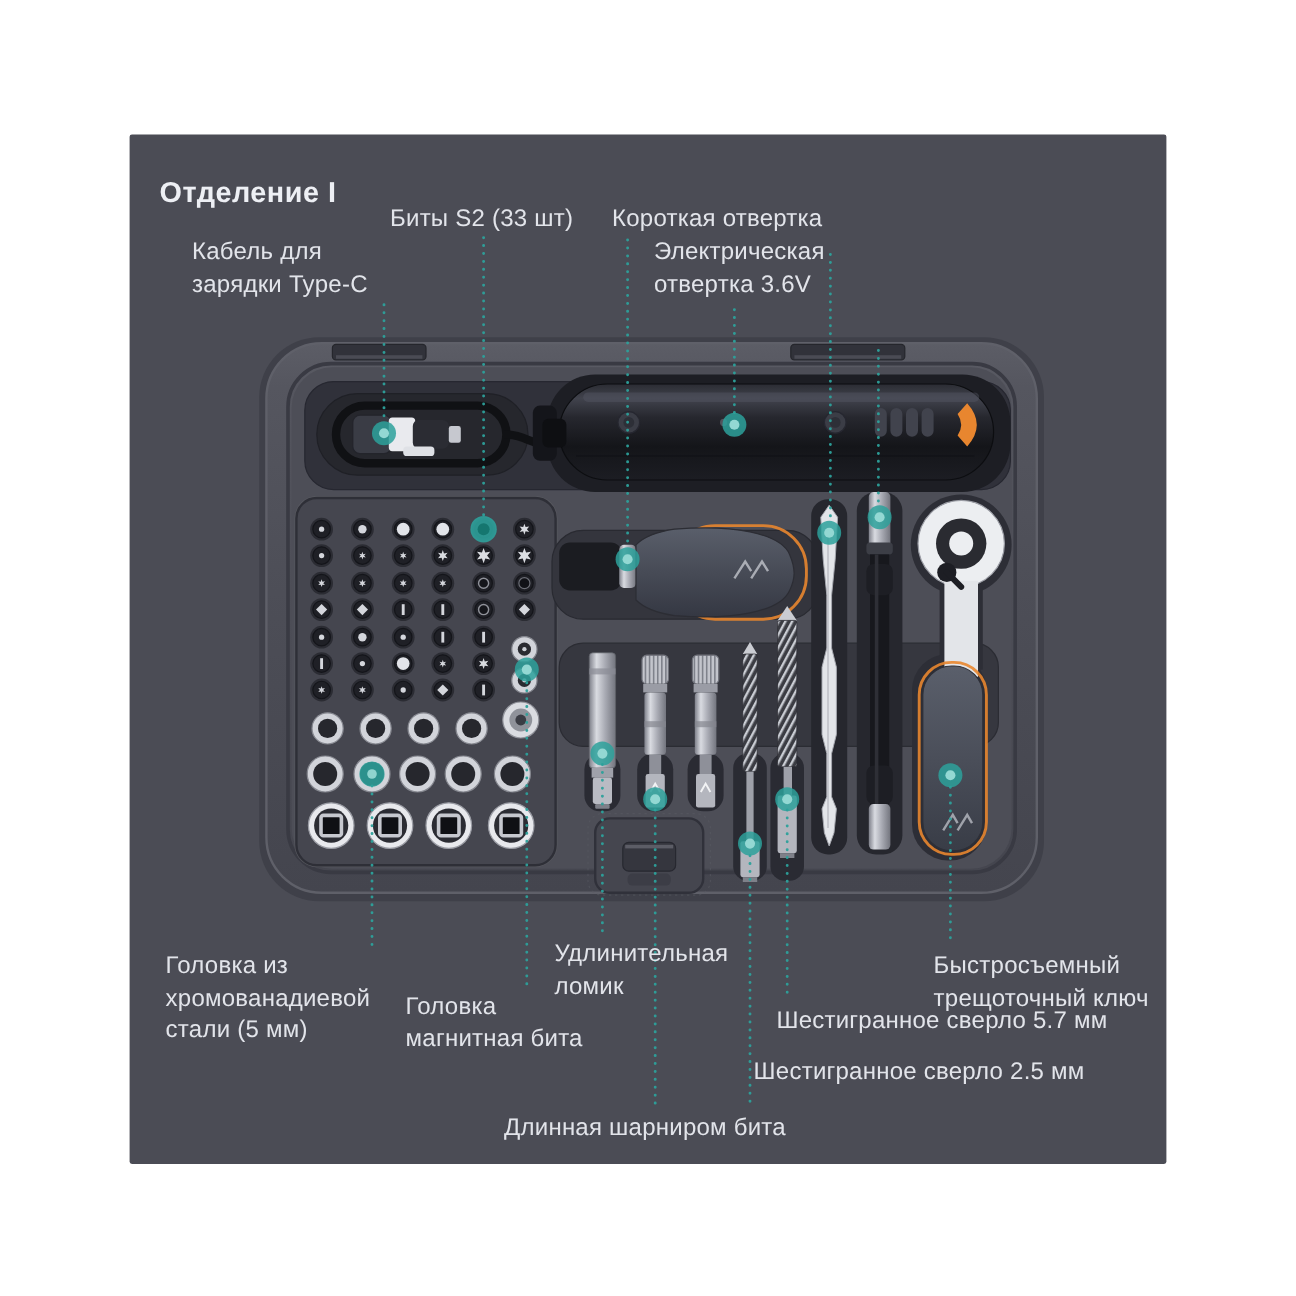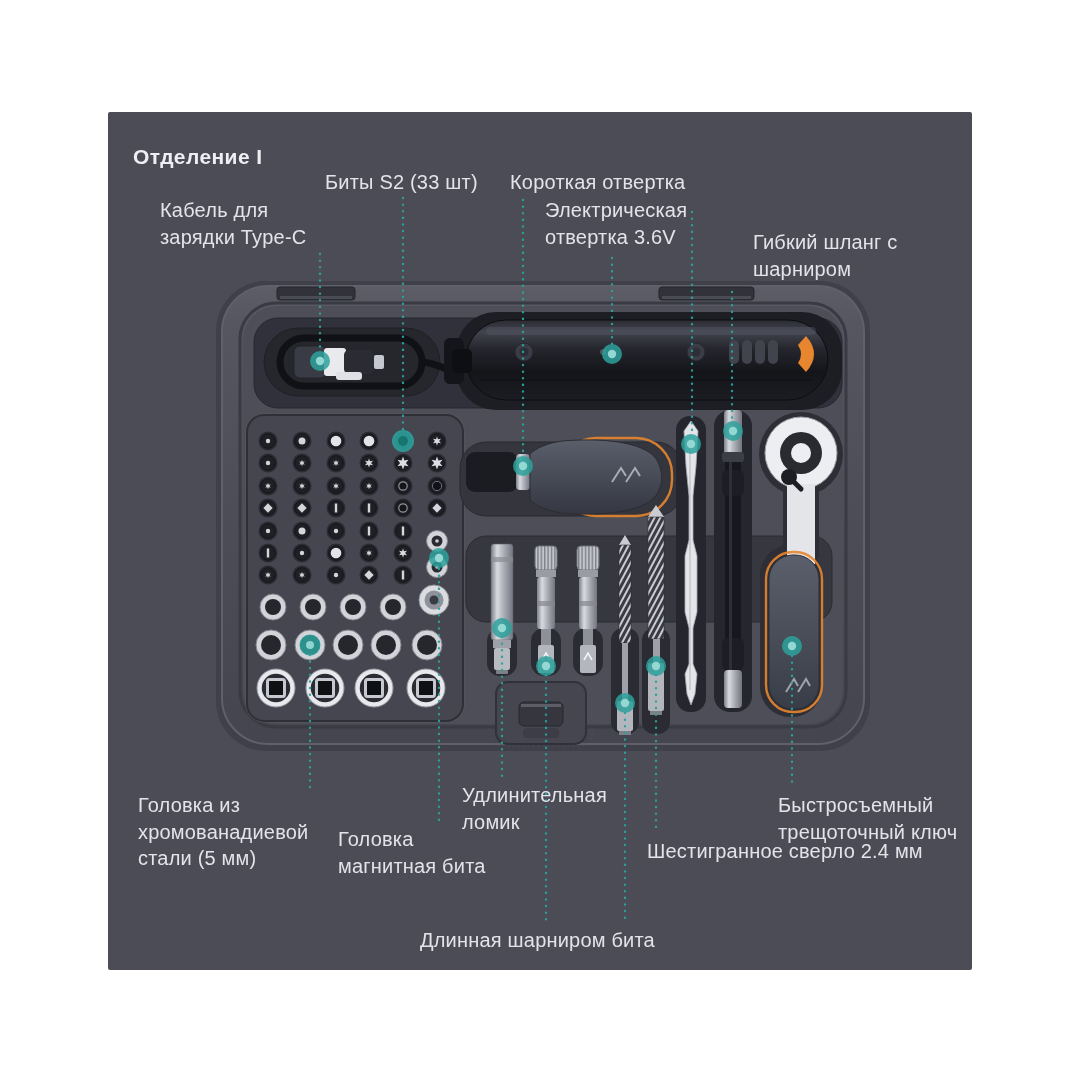--- a/index.html
+++ b/index.html
@@ -12,21 +12,21 @@
     position:absolute;left:108px;top:112px;width:864px;height:858px;
     background:var(--panel-bg,#4b4c55);border-radius:2px;
   }
   #art{position:absolute;left:0;top:0;width:1080px;height:1080px;}
   .lbl{
     position:absolute;color:var(--text,#e2e4ea);
     font-size:20px;line-height:1.33;letter-spacing:.2px;white-space:pre-line;
   }
   #title{
     position:absolute;left:133px;top:131px;
-    font-size:21px;font-weight:700;letter-spacing:.4px;color:var(--title-text,#edeff4);
+    font-size:24px;font-weight:700;letter-spacing:.4px;color:var(--title-text,#edeff4);
   }
   #lbl-cable{left:160px;top:197px}
   #lbl-bits{left:325px;top:169px}
   #lbl-spare{left:510px;top:169px}
   #lbl-electric{left:545px;top:197px}
   #lbl-prybar{left:713px;top:175px}
   #lbl-flex{left:753px;top:229px}
   #lbl-sockethead{left:138px;top:792px}
   #lbl-shortbit{left:338px;top:826px}
   #lbl-extension{left:462px;top:782px}
@@ -574,26 +574,25 @@
       </g>
   </svg>
 
   <h1 id="title">Отделение I</h1>
   <div class="lbl" id="lbl-cable">Кабель для
 зарядки Type-C</div>
   <div class="lbl" id="lbl-bits">Биты S2 (33 шт)</div>
   <div class="lbl" id="lbl-spare">Короткая отвертка</div>
   <div class="lbl" id="lbl-electric">Электрическая
 отвертка 3.6V</div>
-  <div class="lbl" id="lbl-flex">Гибкий шланг с
-шарниром</div>
   <div class="lbl" id="lbl-sockethead">Головка из
 хромованадиевой
 стали (5 мм)</div>
   <div class="lbl" id="lbl-shortbit">Головка
 магнитная бита</div>
   <div class="lbl" id="lbl-extension">Удлинительная
 ломик</div>
   <div class="lbl" id="lbl-ratchet">Быстросъемный
 трещоточный ключ</div>
-  <div class="lbl" id="lbl-drill35">Шестигранное сверло 2.4 мм</div>
+  <div class="lbl" id="lbl-drill35">Шестигранное сверло 5.7 мм</div>
+  <div class="lbl" id="lbl-drill25">Шестигранное сверло 2.5 мм</div>
   <div class="lbl" id="lbl-longbit">Длинная шарниром бита</div>
 </div>
 
 </body></html>

